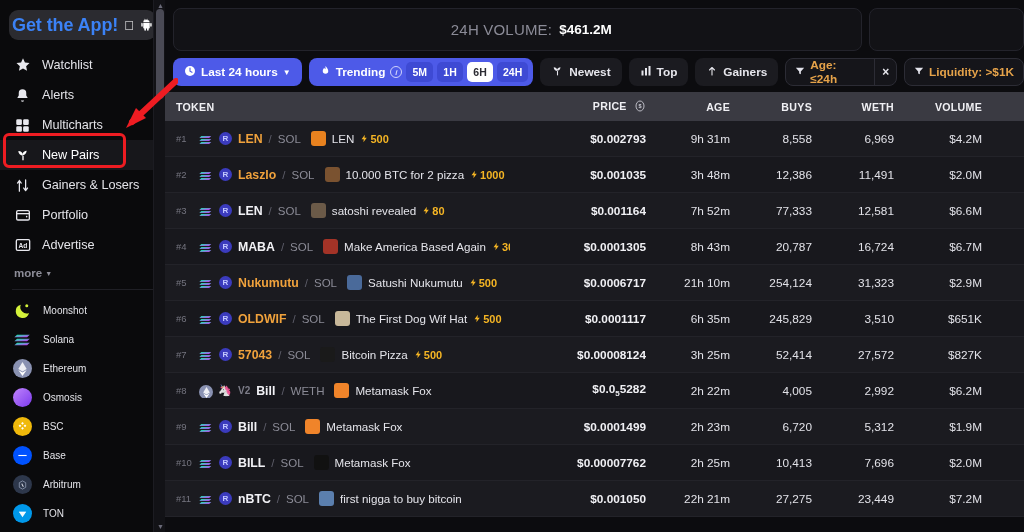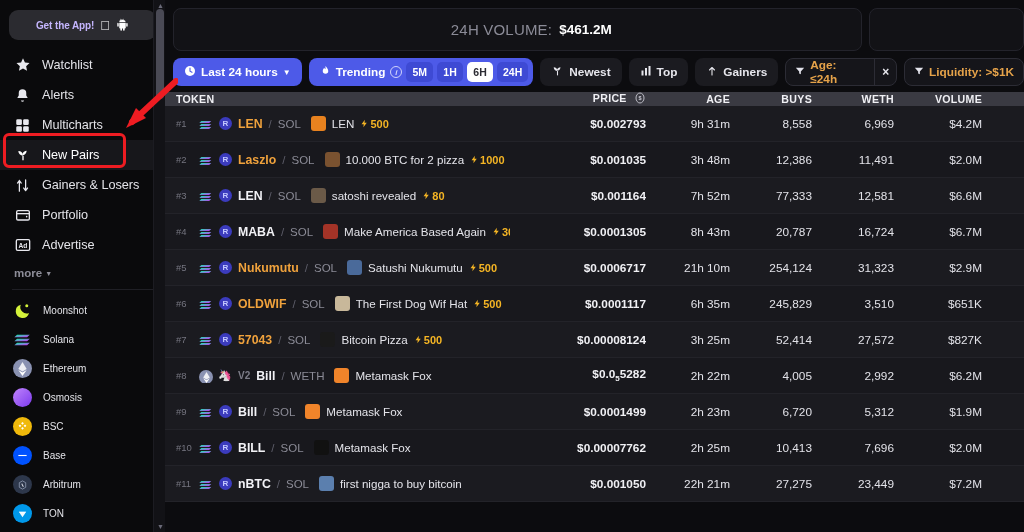--- a/index.html
+++ b/index.html
@@ -16,21 +16,21 @@
   .sidebar {
     width: 165px; height: 532px; background: #0a0a0c;
     display: flex; flex-direction: column; padding-top: 6px;
     position: relative; flex: none;
   }
   .getapp {
     margin: 4px 9px 10px 9px; height: 30px; border-radius: 9px;
     background: #2b2b30; display: flex; align-items: center; justify-content: center;
     gap: 6px; cursor: pointer;
   }
-  .getapp-label { font-size: 10px; font-weight: bold; color: #c4b5fd; letter-spacing: -0.1px; }
+  .getapp-label { font-size: 18px; font-weight: bold; color: #3b82f6; letter-spacing: -0.1px; }
   .getapp-ico { font-size: 13px; color: #fff; line-height: 1; }
 
   .navlist { display: flex; flex-direction: column; }
   .navitem {
     height: 30px; display: flex; align-items: center; gap: 11px;
     padding-left: 14px; cursor: pointer; position: relative;
   }
   .navitem.active { background: #17171b; }
   .navitem .nlabel { font-size: 12.7px; color: #e3e3e8; letter-spacing: -0.05px; }
   .navitem.active .nlabel { color: #fff; }
@@ -97,21 +97,21 @@
   }
   .filterwrap { display: flex; align-items: center; background: #15151a; border: 1px solid #2c2c35; border-radius: 8px; height: 28px; }
   .filterwrap .lbl { padding: 0 9px; font-size: 11.8px; font-weight: bold; color: #e6a34a; display: flex; align-items: center; gap: 5px; }
   .infodot {
     width: 12px; height: 12px; border-radius: 50%; border: 1.4px solid #cfd2fb;
     font-size: 8px; display: inline-flex; align-items: center; justify-content: center; color: #cfd2fb; font-style: italic;
   }
 
   
   .thead {
-    display: flex; align-items: center; height: 14px; background: #3a3a42; flex: none;
+    display: flex; align-items: center; height: 29px; background: #3a3a42; flex: none;
     font-size: 10.6px; font-weight: bold; color: #f0f0f4; letter-spacing: 0.3px;
   }
   .tbody { flex: 1; overflow: hidden; }
   .trow {
     display: flex; align-items: center; height: 36px;
     border-bottom: 1px solid #232329; background: #1b1b20; cursor: pointer;
   }
   .trow:nth-child(even) { background: #18181d; }
   .c-token { width: 345px; display: flex; align-items: center; gap: 6px; padding-left: 11px; overflow: hidden; }
   .c-price { width: 150px; text-align: right; padding-right: 14px; }

